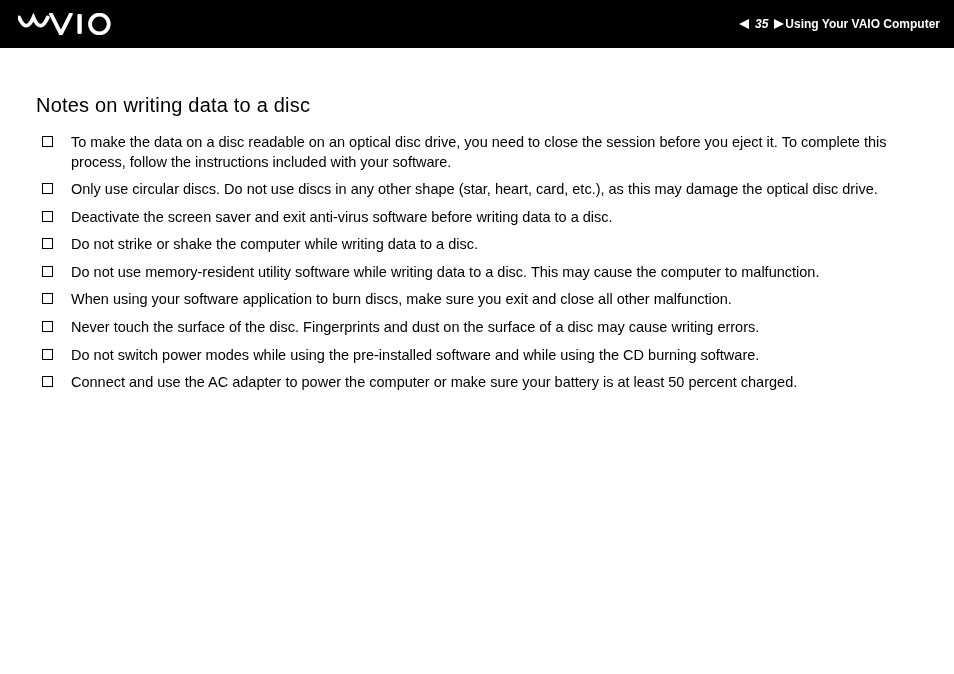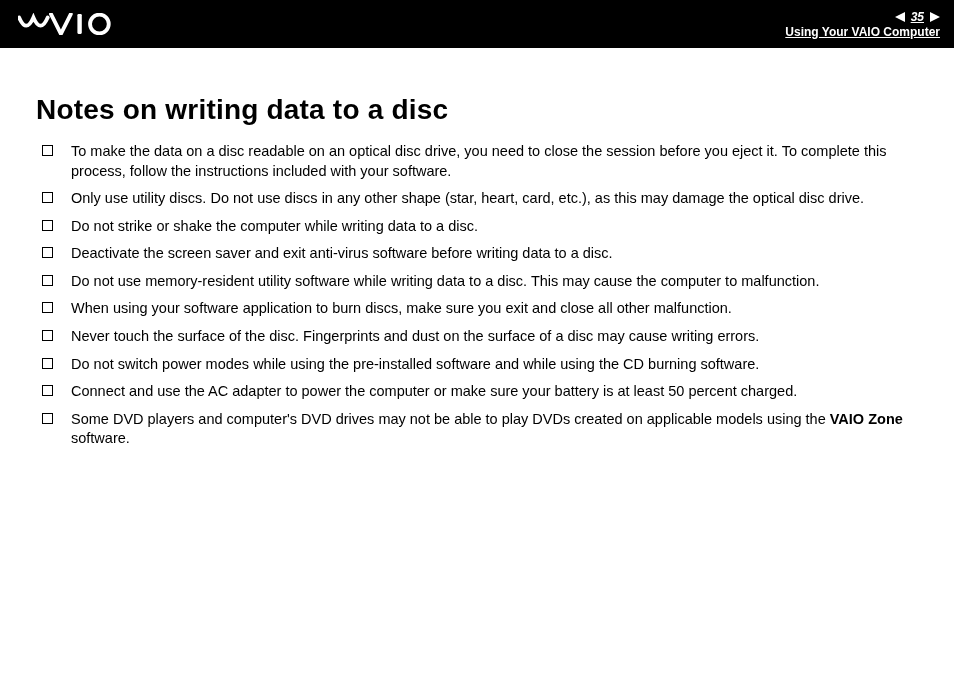--- a/index.html
+++ b/index.html
@@ -24,24 +24,23 @@
     .logo {
       display: flex;
       align-items: center;
     }
     .logo svg {
       height: 22px;
       width: auto;
     }
     .header-right {
       display: flex;
-      flex-direction: column;
+      flex-direction: row;
       align-items: flex-end;
       gap: 1px;
-      text-decoration: underline;
     }
     .page-nav {
       display: flex;
       align-items: center;
       gap: 6px;
       font-size: 12px;
       font-weight: bold;
       font-style: italic;
     }
     .nav-arrow {
@@ -60,22 +59,22 @@
       border-left: 10px solid #fff;
     }
     .section-label {
       font-size: 12px;
       font-weight: bold;
     }
     .content {
       padding: 46px 36px 0 36px;
     }
     .heading {
-      font-size: 28px;
-      font-weight: 700;
+      font-size: 20px;
+      font-weight: 400;
       margin-bottom: 16px;
       letter-spacing: 0.2px;
     }
     ul.notes {
       list-style: none;
       padding-left: 0;
     }
     ul.notes li {
       display: flex;
       align-items: flex-start;
@@ -121,29 +120,29 @@
 
 <div class="content">
   <h1 class="heading">Notes on writing data to a disc</h1>
   <ul class="notes">
     <li>
         <span class="bullet"></span>
         <span class="text">To make the data on a disc readable on an optical disc drive, you need to close the session before you eject it. To complete this process, follow the instructions included with your software.</span>
       </li>
     <li>
         <span class="bullet"></span>
-        <span class="text">Only use utility discs. Do not use discs in any other shape (star, heart, card, etc.), as this may damage the optical disc drive.</span>
+        <span class="text">Only use circular discs. Do not use discs in any other shape (star, heart, card, etc.), as this may damage the optical disc drive.</span>
+      </li>
+    <li>
+        <span class="bullet"></span>
+        <span class="text">Deactivate the screen saver and exit anti-virus software before writing data to a disc.</span>
       </li>
     <li>
         <span class="bullet"></span>
         <span class="text">Do not strike or shake the computer while writing data to a disc.</span>
-      </li>
-    <li>
-        <span class="bullet"></span>
-        <span class="text">Deactivate the screen saver and exit anti-virus software before writing data to a disc.</span>
       </li>
     <li>
         <span class="bullet"></span>
         <span class="text">Do not use memory-resident utility software while writing data to a disc. This may cause the computer to malfunction.</span>
       </li>
     <li>
         <span class="bullet"></span>
         <span class="text">When using your software application to burn discs, make sure you exit and close all other malfunction.</span>
       </li>
     <li>
@@ -151,18 +150,14 @@
         <span class="text">Never touch the surface of the disc. Fingerprints and dust on the surface of a disc may cause writing errors.</span>
       </li>
     <li>
         <span class="bullet"></span>
         <span class="text">Do not switch power modes while using the pre-installed software and while using the CD burning software.</span>
       </li>
     <li>
         <span class="bullet"></span>
         <span class="text">Connect and use the AC adapter to power the computer or make sure your battery is at least 50 percent charged.</span>
       </li>
-    <li>
-        <span class="bullet"></span>
-        <span class="text"><span>Some DVD players and computer's DVD drives may not be able to play DVDs created on applicable models using the </span><span class="bold">VAIO Zone</span><span> software.</span></span>
-      </li>
   </ul>
 </div>
 
 </body></html>

